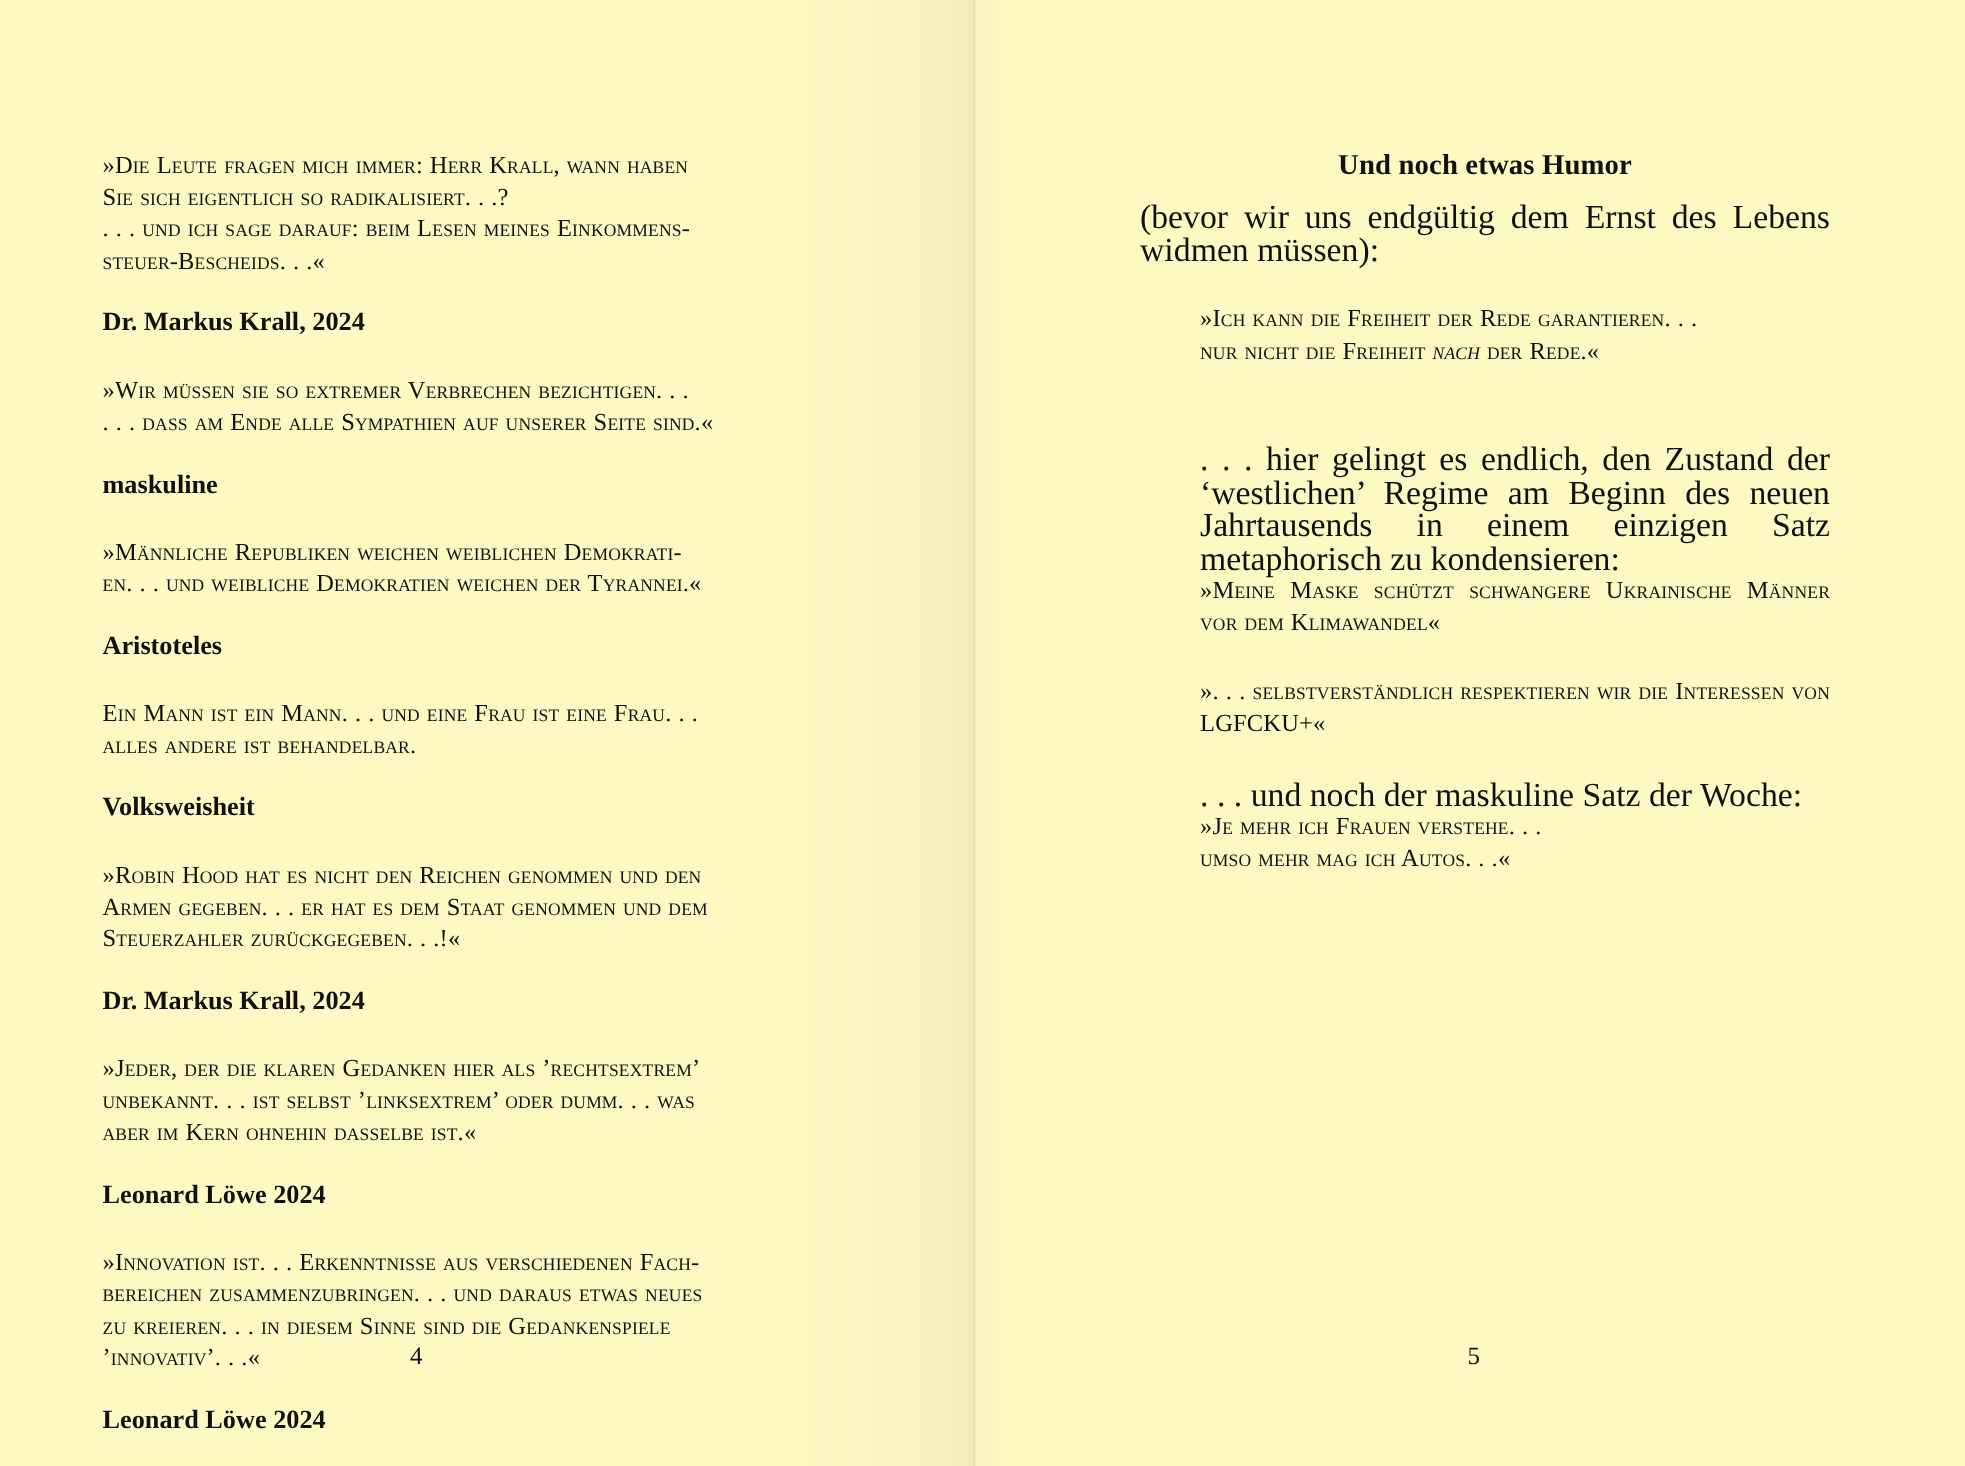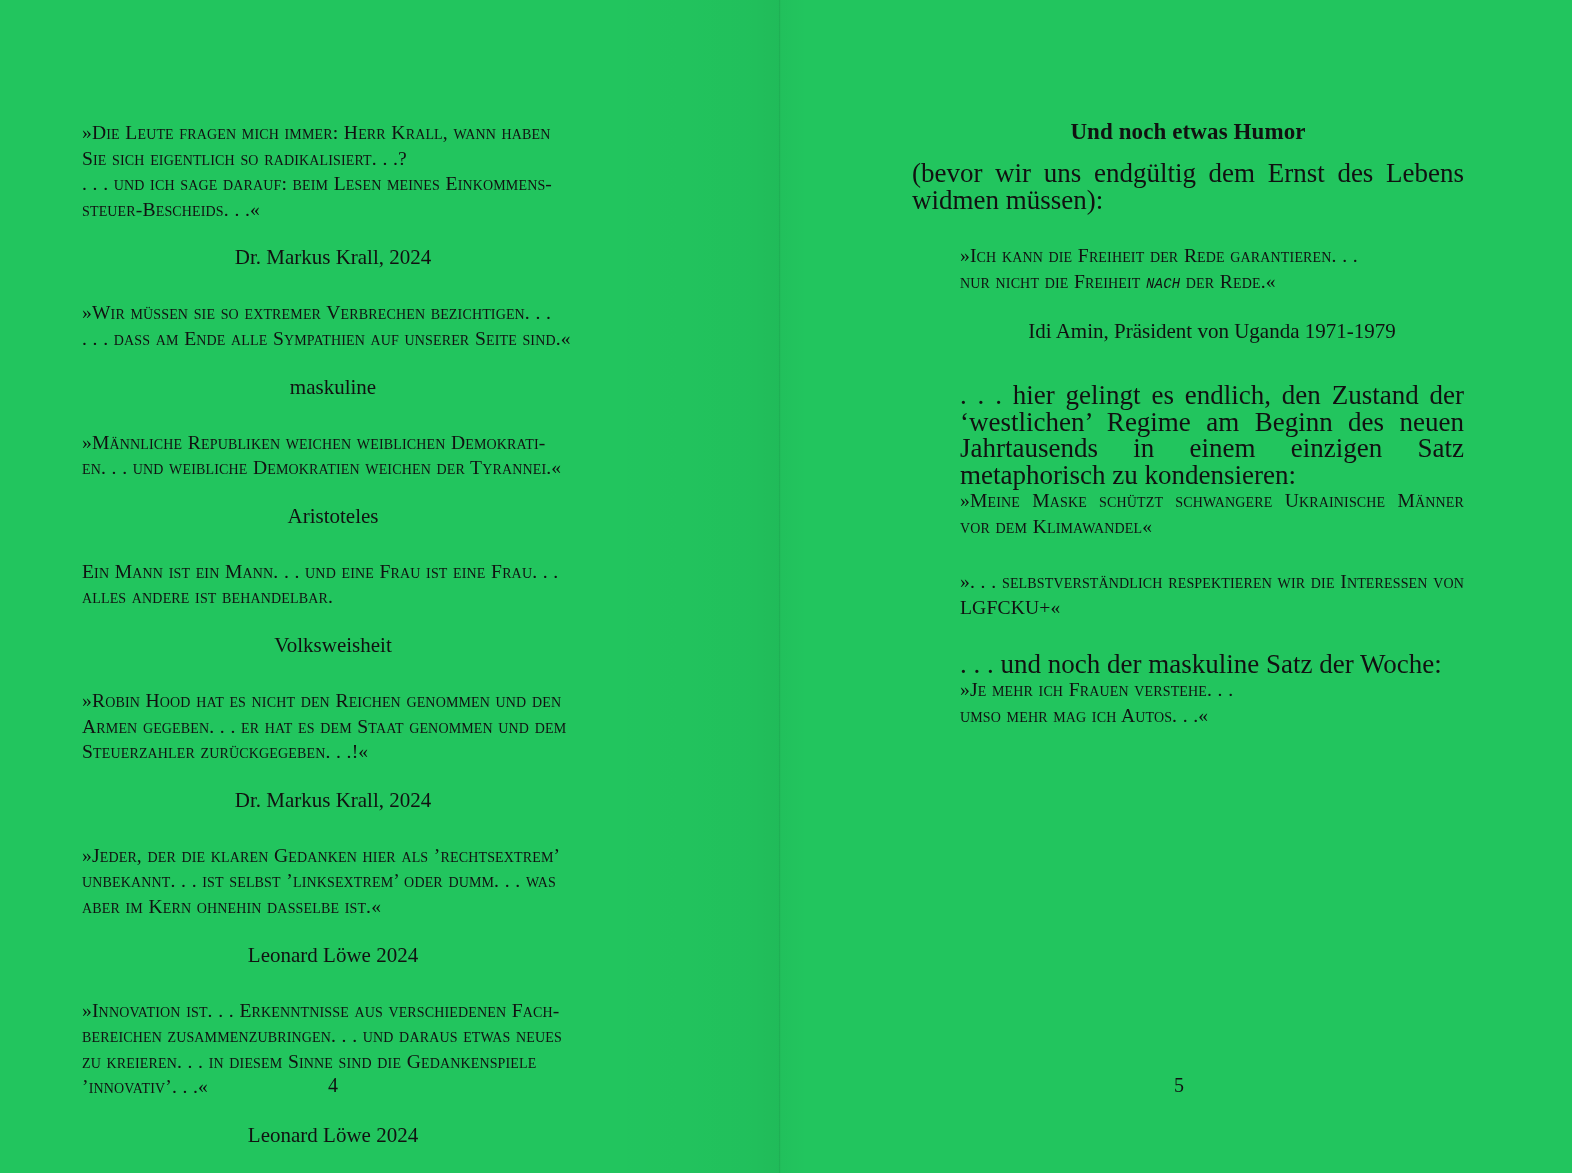--- a/index.html
+++ b/index.html
@@ -9,21 +9,21 @@
   }
   body {
     font-family: "Liberation Serif", "DejaVu Serif", serif;
     color: #111111;
   }
 
   #spread {
     position: relative;
     width: 1572px;
     height: 1173px;
-    background: #22c55e;
+    background: #fef9c3;
     overflow: hidden;
   }
 
   
   .gutter {
     position: absolute;
     top: 0;
     bottom: 0;
     pointer-events: none;
   }
@@ -97,29 +97,29 @@
     text-align-last: left;
     letter-spacing: 0.15px;
     word-spacing: 0.5px;
     margin: 0;
   }
   .quote.nojust {
     text-align: center;
   }
   .quote .it {
     font-style: italic;
-    font-family: Liberation Mono, monospace;
   }
 
   .attrib {
     font-variant: normal;
     font-size: 21px;
     line-height: 26px;
-    text-align: center;
-    margin: 0;
+    text-align: left;
+    margin: 0;
+    font-weight: bold;
   }
 
   .gap-attrib { height: 22px; }
 
   .heading {
     font-size: 23px;
     font-weight: bold;
     line-height: 28px;
     margin: 0;
     letter-spacing: 0.1px;
@@ -211,21 +211,20 @@
 
       <h2 class="heading">Und noch etwas Humor</h2>
       <div class="spacer-s"></div>
       <p class="para">(bevor wir uns endgültig dem Ernst des Lebens widmen müssen):</p>
 
       <div class="spacer-m"></div>
 
       <div class="indent-quote">
         <p class="quote nojust"><span>»Ich kann die Freiheit der Rede garantieren. . .</span><br><span>nur nicht die Freiheit </span><span class="it">nach</span><span> der Rede.«</span></p>
         <div class="gap-attrib"></div>
-        <p class="attrib">Idi Amin, Präsident von Uganda 1971-1979</p>
       </div>
 
       <div class="spacer-l"></div>
 
       <div class="indent-quote">
         <p class="para">. . . hier gelingt es endlich, den Zustand der ‘westlichen’ Regime am Beginn des neuen Jahrtausends in einem einzigen Satz metaphorisch zu kondensieren:</p>
         <p class="quote">»Meine Maske schützt schwangere Ukrainische Männer vor dem Klimawandel«</p>
       </div>
 
       <div class="spacer-m"></div>

